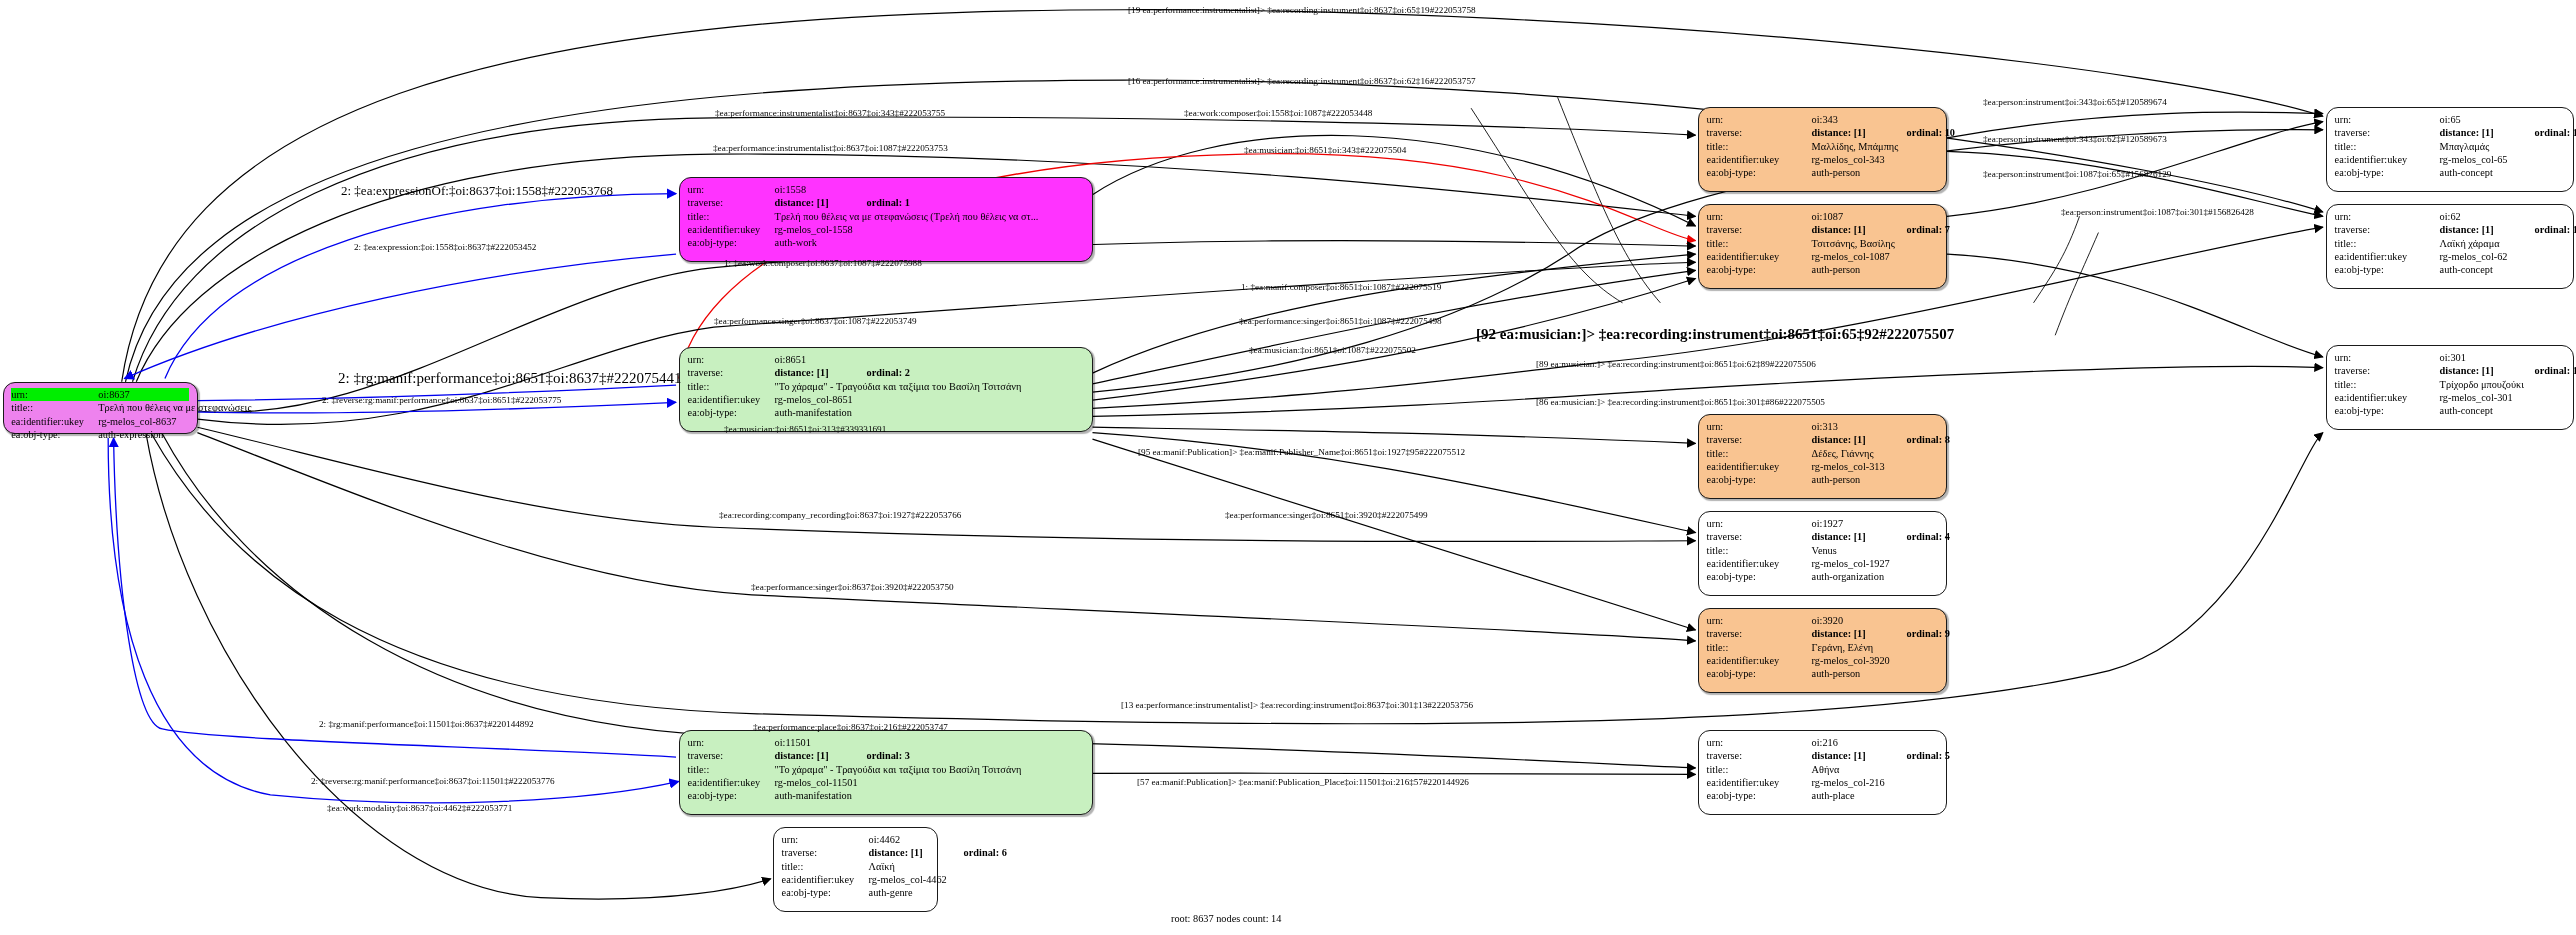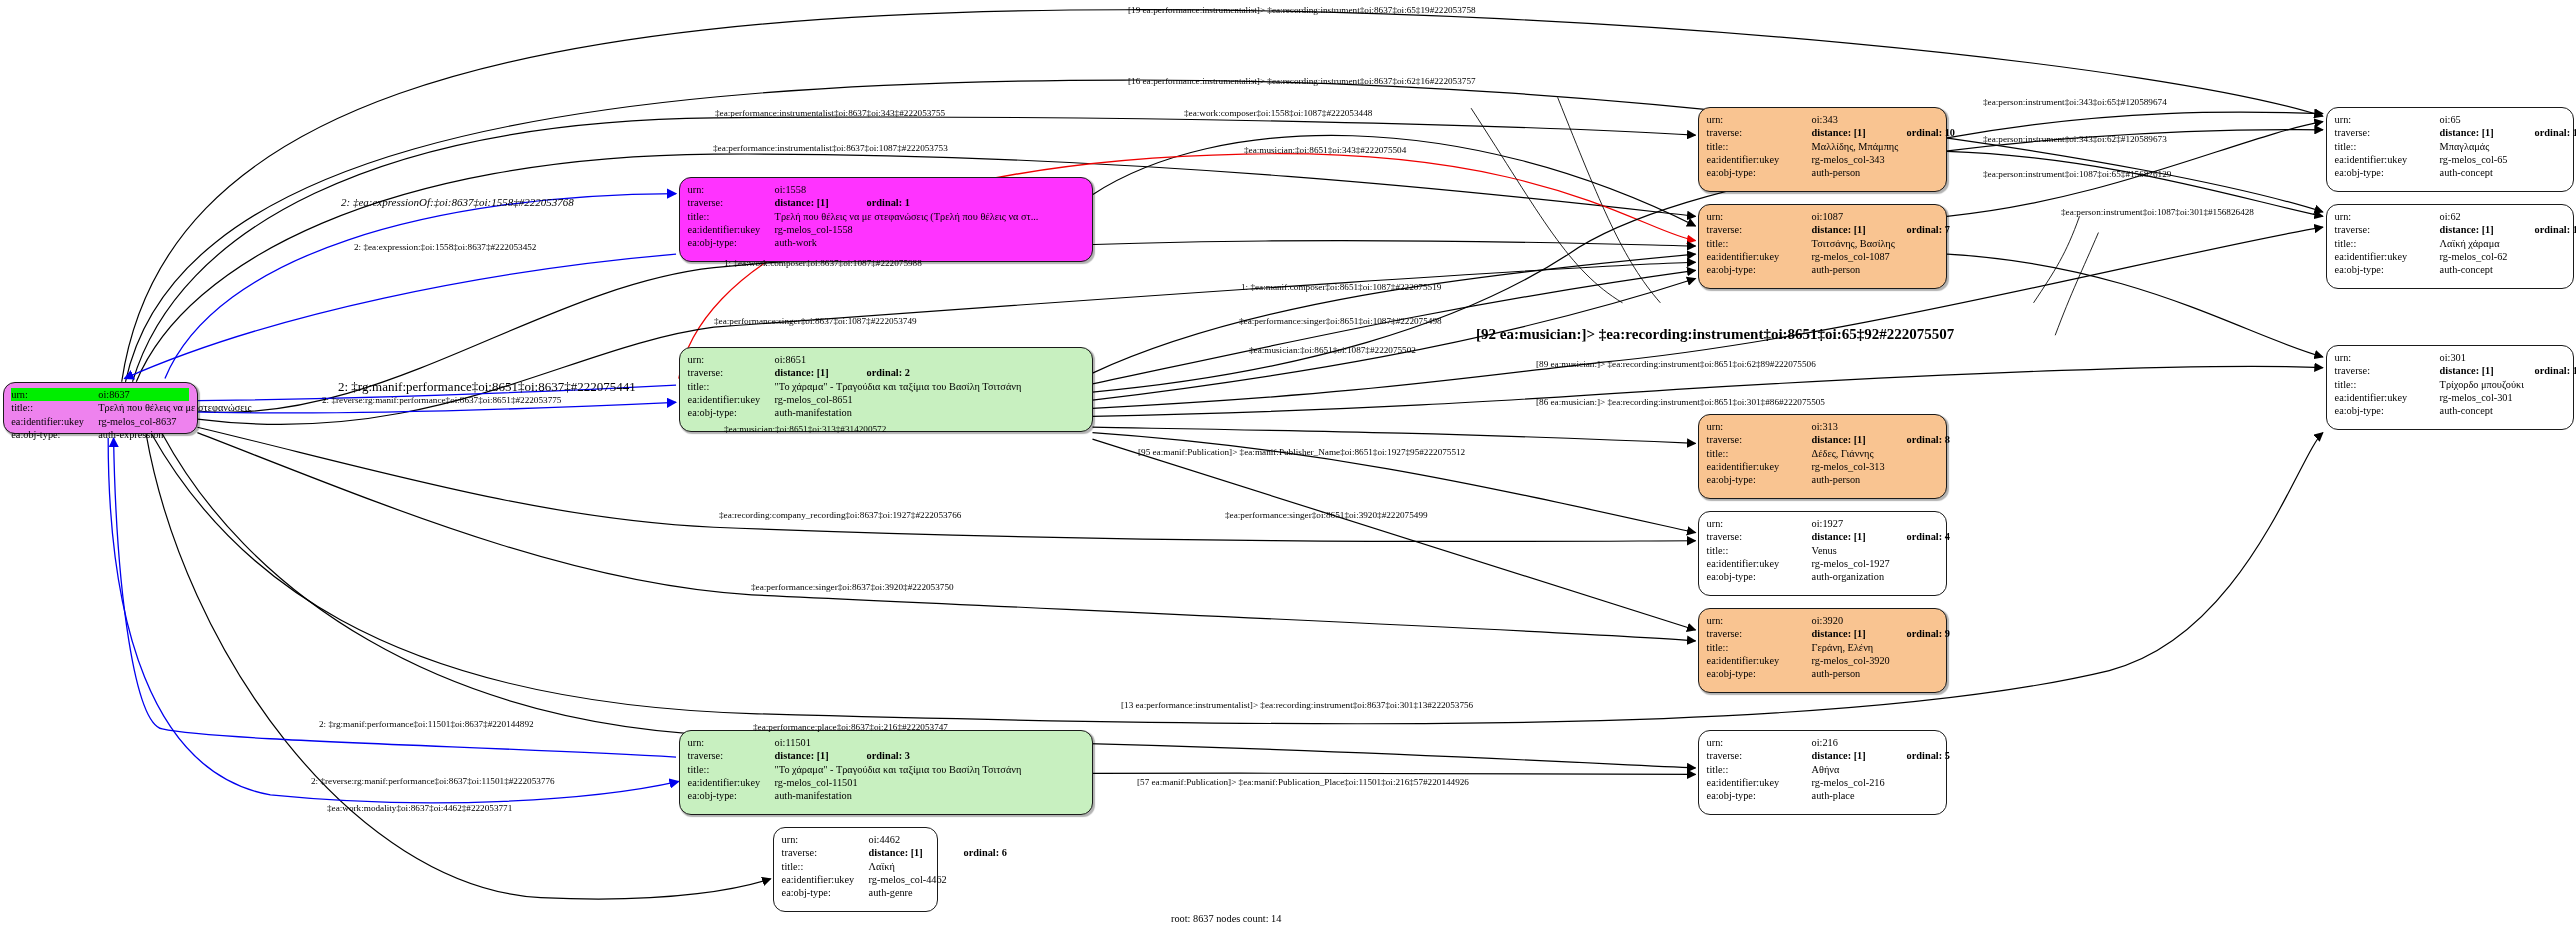--- a/index.html
+++ b/index.html
@@ -462,39 +462,39 @@
           <span class="k" style="width: 105px;">ea:obj-type:</span>
           <span class="v">auth-concept</span>
         </div>
       </div>
     </div>
   <div id="label-layer">
       <div class="elabel" style="left: 1128px; top: 5.4px; font-size: 9.2px; color: rgb(0, 0, 0);">[19 ea:performance:instrumentalist]&gt; ‡ea:recording:instrument‡oi:8637‡oi:65‡19#222053758</div>
       <div class="elabel" style="left: 1128px; top: 76px; font-size: 9.2px; color: rgb(0, 0, 0);">[16 ea:performance:instrumentalist]&gt; ‡ea:recording:instrument‡oi:8637‡oi:62‡16#222053757</div>
       <div class="elabel" style="left: 715px; top: 108px; font-size: 9.2px; color: rgb(0, 0, 0);">‡ea:performance:instrumentalist‡oi:8637‡oi:343‡#222053755</div>
       <div class="elabel" style="left: 713px; top: 143px; font-size: 9.2px; color: rgb(0, 0, 0);">‡ea:performance:instrumentalist‡oi:8637‡oi:1087‡#222053753</div>
-      <div class="elabel" style="left: 341px; top: 196px; font-size: 11px; color: rgb(0, 0, 0); font-style: italic;">2: ‡ea:expressionOf:‡oi:8637‡oi:1558‡#222053768</div>
+      <div class="elabel" style="left: 341px; top: 183px; font-size: 13px; color: rgb(0, 0, 0);">2: ‡ea:expressionOf:‡oi:8637‡oi:1558‡#222053768</div>
       <div class="elabel" style="left: 354px; top: 242px; font-size: 9.2px; color: rgb(0, 0, 0);">2: ‡ea:expression:‡oi:1558‡oi:8637‡#222053452</div>
       <div class="elabel" style="left: 1184px; top: 108px; font-size: 9.2px; color: rgb(0, 0, 0);">‡ea:work:composer‡oi:1558‡oi:1087‡#222053448</div>
       <div class="elabel" style="left: 1244px; top: 145px; font-size: 9.2px; color: rgb(0, 0, 0);">‡ea:musician:‡oi:8651‡oi:343‡#222075504</div>
       <div class="elabel" style="left: 724px; top: 258px; font-size: 9.2px; color: rgb(0, 0, 0);">1: ‡ea:work:composer‡oi:8637‡oi:1087‡#222075988</div>
       <div class="elabel" style="left: 1983px; top: 97px; font-size: 9.2px; color: rgb(0, 0, 0);">‡ea:person:instrument‡oi:343‡oi:65‡#120589674</div>
       <div class="elabel" style="left: 1983px; top: 134px; font-size: 9.2px; color: rgb(0, 0, 0);">‡ea:person:instrument‡oi:343‡oi:62‡#120589673</div>
       <div class="elabel" style="left: 1983px; top: 169px; font-size: 9.2px; color: rgb(0, 0, 0);">‡ea:person:instrument‡oi:1087‡oi:65‡#156826129</div>
       <div class="elabel" style="left: 2061px; top: 207px; font-size: 9.2px; color: rgb(0, 0, 0);">‡ea:person:instrument‡oi:1087‡oi:301‡#156826428</div>
       <div class="elabel" style="left: 1241px; top: 282px; font-size: 9.2px; color: rgb(0, 0, 0);">1: ‡ea:manif:composer‡oi:8651‡oi:1087‡#222075519</div>
       <div class="elabel" style="left: 714px; top: 316px; font-size: 9.2px; color: rgb(0, 0, 0);">‡ea:performance:singer‡oi:8637‡oi:1087‡#222053749</div>
       <div class="elabel" style="left: 1239px; top: 316px; font-size: 9.2px; color: rgb(0, 0, 0);">‡ea:performance:singer‡oi:8651‡oi:1087‡#222075498</div>
       <div class="elabel" style="left: 1476px; top: 326px; font-size: 15px; color: rgb(0, 0, 0); font-weight: bold;">[92 ea:musician:]&gt; ‡ea:recording:instrument‡oi:8651‡oi:65‡92#222075507</div>
       <div class="elabel" style="left: 1249px; top: 345px; font-size: 9.2px; color: rgb(0, 0, 0);">‡ea:musician:‡oi:8651‡oi:1087‡#222075502</div>
       <div class="elabel" style="left: 1536px; top: 359px; font-size: 9.2px; color: rgb(0, 0, 0);">[89 ea:musician:]&gt; ‡ea:recording:instrument‡oi:8651‡oi:62‡89#222075506</div>
       <div class="elabel" style="left: 1536px; top: 397px; font-size: 9.2px; color: rgb(0, 0, 0);">[86 ea:musician:]&gt; ‡ea:recording:instrument‡oi:8651‡oi:301‡#86#222075505</div>
-      <div class="elabel" style="left: 338px; top: 379px; font-size: 13px; color: rgb(0, 0, 0);">2: ‡rg:manif:performance‡oi:8651‡oi:8637‡#222075441</div>
+      <div class="elabel" style="left: 338px; top: 370px; font-size: 15px; color: rgb(0, 0, 0);">2: ‡rg:manif:performance‡oi:8651‡oi:8637‡#222075441</div>
       <div class="elabel" style="left: 322px; top: 395px; font-size: 9.2px; color: rgb(0, 0, 0);">2: ‡reverse:rg:manif:performance‡oi:8637‡oi:8651‡#222053775</div>
-      <div class="elabel" style="left: 724px; top: 424px; font-size: 9.2px; color: rgb(0, 0, 0);">‡ea:musician:‡oi:8651‡oi:313‡#314200572</div>
+      <div class="elabel" style="left: 724px; top: 424px; font-size: 9.2px; color: rgb(0, 0, 0);">‡ea:musician:‡oi:8651‡oi:313‡#339331691</div>
       <div class="elabel" style="left: 1138px; top: 447px; font-size: 9.2px; color: rgb(0, 0, 0);">[95 ea:manif:Publication]&gt; ‡ea:manif:Publisher_Name‡oi:8651‡oi:1927‡95#222075512</div>
       <div class="elabel" style="left: 719px; top: 510px; font-size: 9.2px; color: rgb(0, 0, 0);">‡ea:recording:company_recording‡oi:8637‡oi:1927‡#222053766</div>
       <div class="elabel" style="left: 1225px; top: 510px; font-size: 9.2px; color: rgb(0, 0, 0);">‡ea:performance:singer‡oi:8651‡oi:3920‡#222075499</div>
       <div class="elabel" style="left: 751px; top: 582px; font-size: 9.2px; color: rgb(0, 0, 0);">‡ea:performance:singer‡oi:8637‡oi:3920‡#222053750</div>
       <div class="elabel" style="left: 1121px; top: 700px; font-size: 9.2px; color: rgb(0, 0, 0);">[13 ea:performance:instrumentalist]&gt; ‡ea:recording:instrument‡oi:8637‡oi:301‡13#222053756</div>
       <div class="elabel" style="left: 753px; top: 722px; font-size: 9.2px; color: rgb(0, 0, 0);">‡ea:performance:place‡oi:8637‡oi:216‡#222053747</div>
       <div class="elabel" style="left: 319px; top: 719px; font-size: 9.2px; color: rgb(0, 0, 0);">2: ‡rg:manif:performance‡oi:11501‡oi:8637‡#220144892</div>
       <div class="elabel" style="left: 311px; top: 776px; font-size: 9.2px; color: rgb(0, 0, 0);">2: ‡reverse:rg:manif:performance‡oi:8637‡oi:11501‡#222053776</div>
       <div class="elabel" style="left: 1137px; top: 777px; font-size: 9.2px; color: rgb(0, 0, 0);">[57 ea:manif:Publication]&gt; ‡ea:manif:Publication_Place‡oi:11501‡oi:216‡57#220144926</div>
       <div class="elabel" style="left: 327px; top: 803px; font-size: 9.2px; color: rgb(0, 0, 0);">‡ea:work:modality‡oi:8637‡oi:4462‡#222053771</div>

